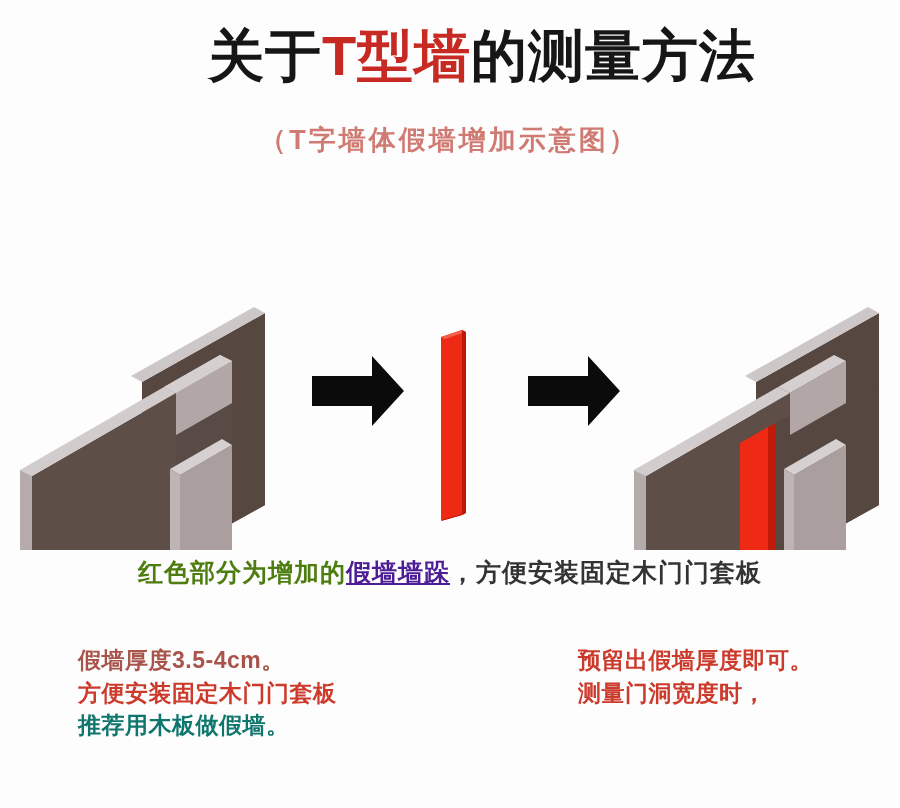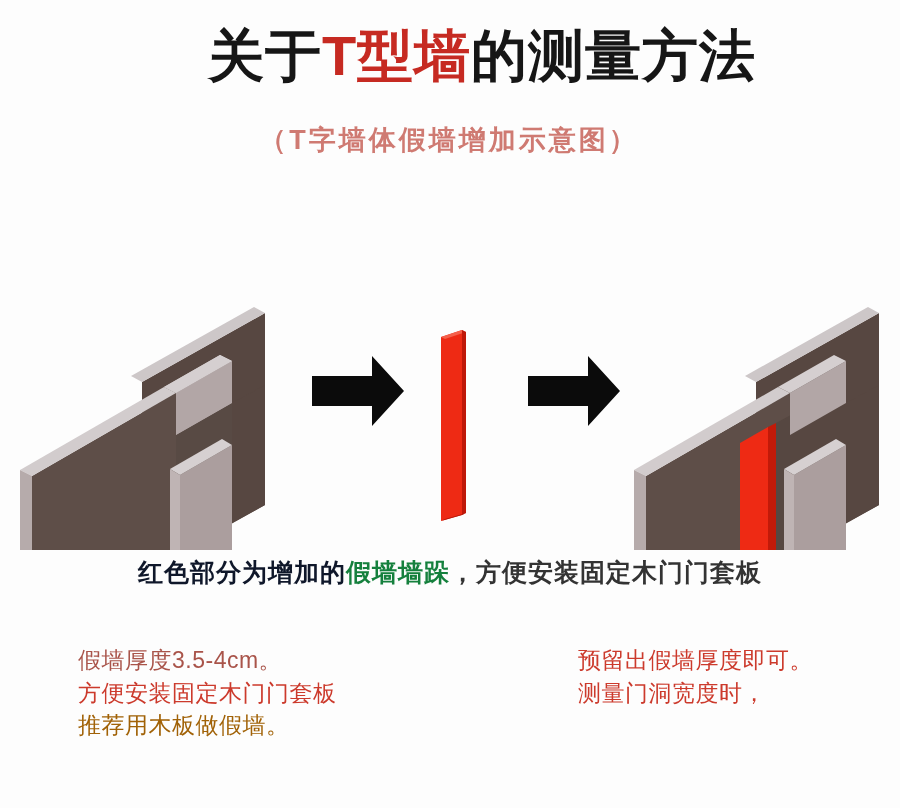--- a/index.html
+++ b/index.html
@@ -67,39 +67,39 @@
     top: 556px;
     left: 0;
     width: 900px;
     text-align: center;
     font-size: 25px;
     font-weight: bold;
     letter-spacing: 1px;
     color: #3a3a3a;
     white-space: nowrap;
   }
-  .caption .c-red  { color: #0f172a; }
-  .caption .c-pink { color: #15803d; }
+  .caption .c-red  { color: #4d7c0f; }
+  .caption .c-pink { color: #4c1d95; text-decoration: underline; }
   .caption .c-dark { color: #333333; }
 
   
   .note {
     position: absolute;
     font-size: 23px;
-    font-weight: normal;
+    font-weight: bold;
     line-height: 1.42;
     letter-spacing: 0.5px;
     white-space: nowrap;
   }
   .note-left  { top: 644px; left: 78px; }
   .note-right { top: 644px; left: 578px; }
 
   .n-brown { color: #a9544a; }
   .n-red   { color: #cc3a2c; }
-  .n-dark  { color: #a16207; }
+  .n-dark  { color: #0f766e; }
 </style>
 </head>
 <body>
 
 <div class="page">
 
   <div class="title">
     <span>关于</span><span class="hl">T型墙</span><span>的测量方法</span>
   </div>
 

